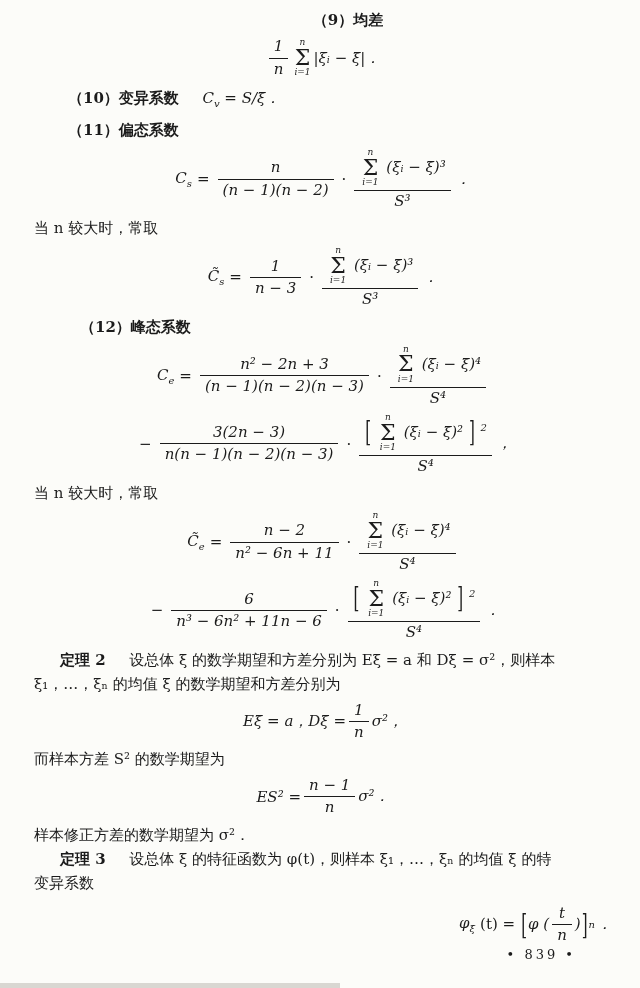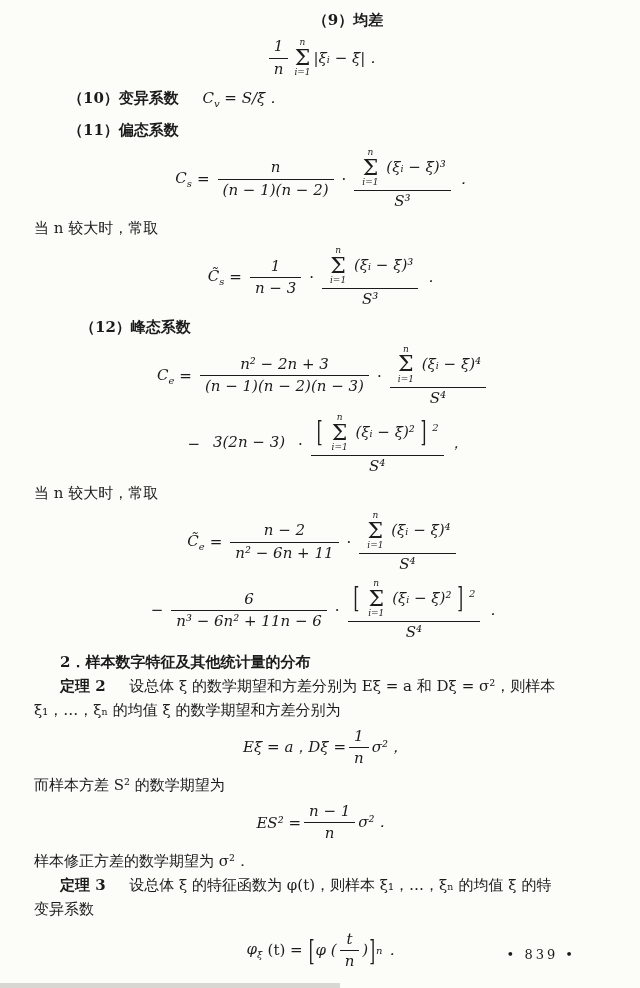--- a/index.html
+++ b/index.html
@@ -143,20 +143,21 @@
         <span>(ξᵢ − ξ̄)⁴</span>
       </span>
       <span class="de">S⁴</span>
     </span>
   </div>
 
   <div class="disp cont">
     <span class="op">−</span>
     <span class="fr">
       <span class="nu">3(2n − 3)</span>
+      <span class="de">n(n − 1)(n − 2)(n − 3)</span>
     </span>
     <span class="op">·</span>
     <span class="fr">
       <span class="nu">
         <span class="br">[</span>
         <span class="sum">
           <span class="up">n</span>
             <span class="sg">Σ</span>
             <span class="lo">i=1</span>
         </span>
@@ -209,21 +210,20 @@
         </span>
         <span>(ξᵢ − ξ̄)²</span>
         <span class="br">]</span>
         <sup>2</sup>
       </span>
       <span class="de">S⁴</span>
     </span>
     <span class="end">．</span>
   </div>
 
-  <div class="line bold ind-thm" style="margin-top:8px;">2．样本数字特征及其他统计量的分布</div>
 
   <div class="line ind-thm">
     <span class="bold">定理 2</span>
     <span class="gap"></span>
     <span>设总体 ξ 的数学期望和方差分别为 Eξ = a 和 Dξ = σ²，则样本</span>
   </div>
   <div class="line">ξ₁，…，ξₙ 的均值 ξ̄ 的数学期望和方差分别为</div>
 
   <div class="disp">
     <span>Eξ̄ = a，Dξ̄ =</span>
@@ -247,21 +247,21 @@
 
   <div class="line">样本修正方差的数学期望为 σ²．</div>
 
   <div class="line ind-thm">
     <span class="bold">定理 3</span>
     <span class="gap"></span>
     <span>设总体 ξ 的特征函数为 φ(t)，则样本 ξ₁，…，ξₙ 的均值 ξ̄ 的特</span>
   </div>
   <div class="line">变异系数</div>
 
-  <div class="disp" style="margin-top:10px;">
+  <div class="disp" style="margin-top:10px;justify-content:flex-end;">
     <span><span>φ</span><sub>ξ̄</sub></span>
     <span class="op">(t) =</span>
     <span class="br">[</span>
     <span>φ (</span>
     <span class="fr">
       <span class="nu">t</span>
       <span class="de">n</span>
     </span>
     <span>)</span>
     <span class="br">]</span>

